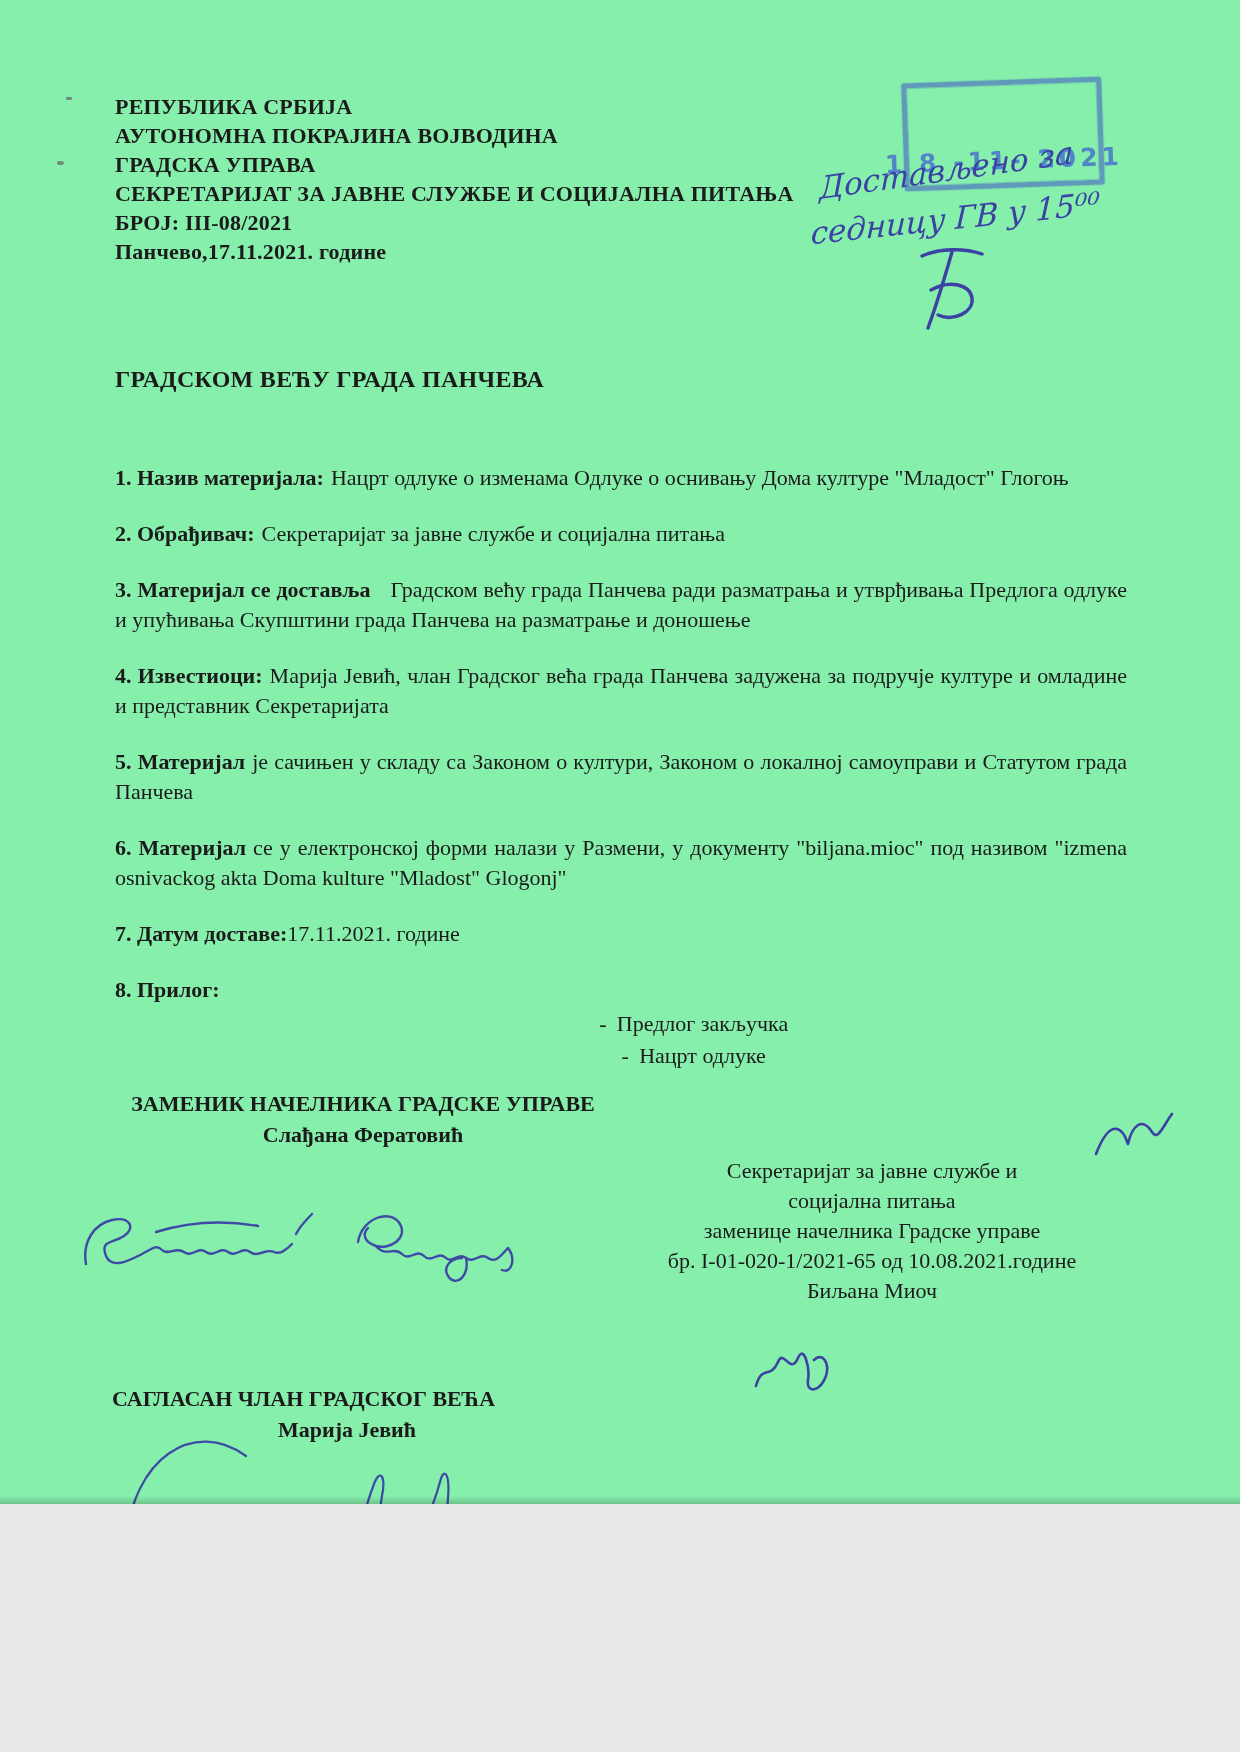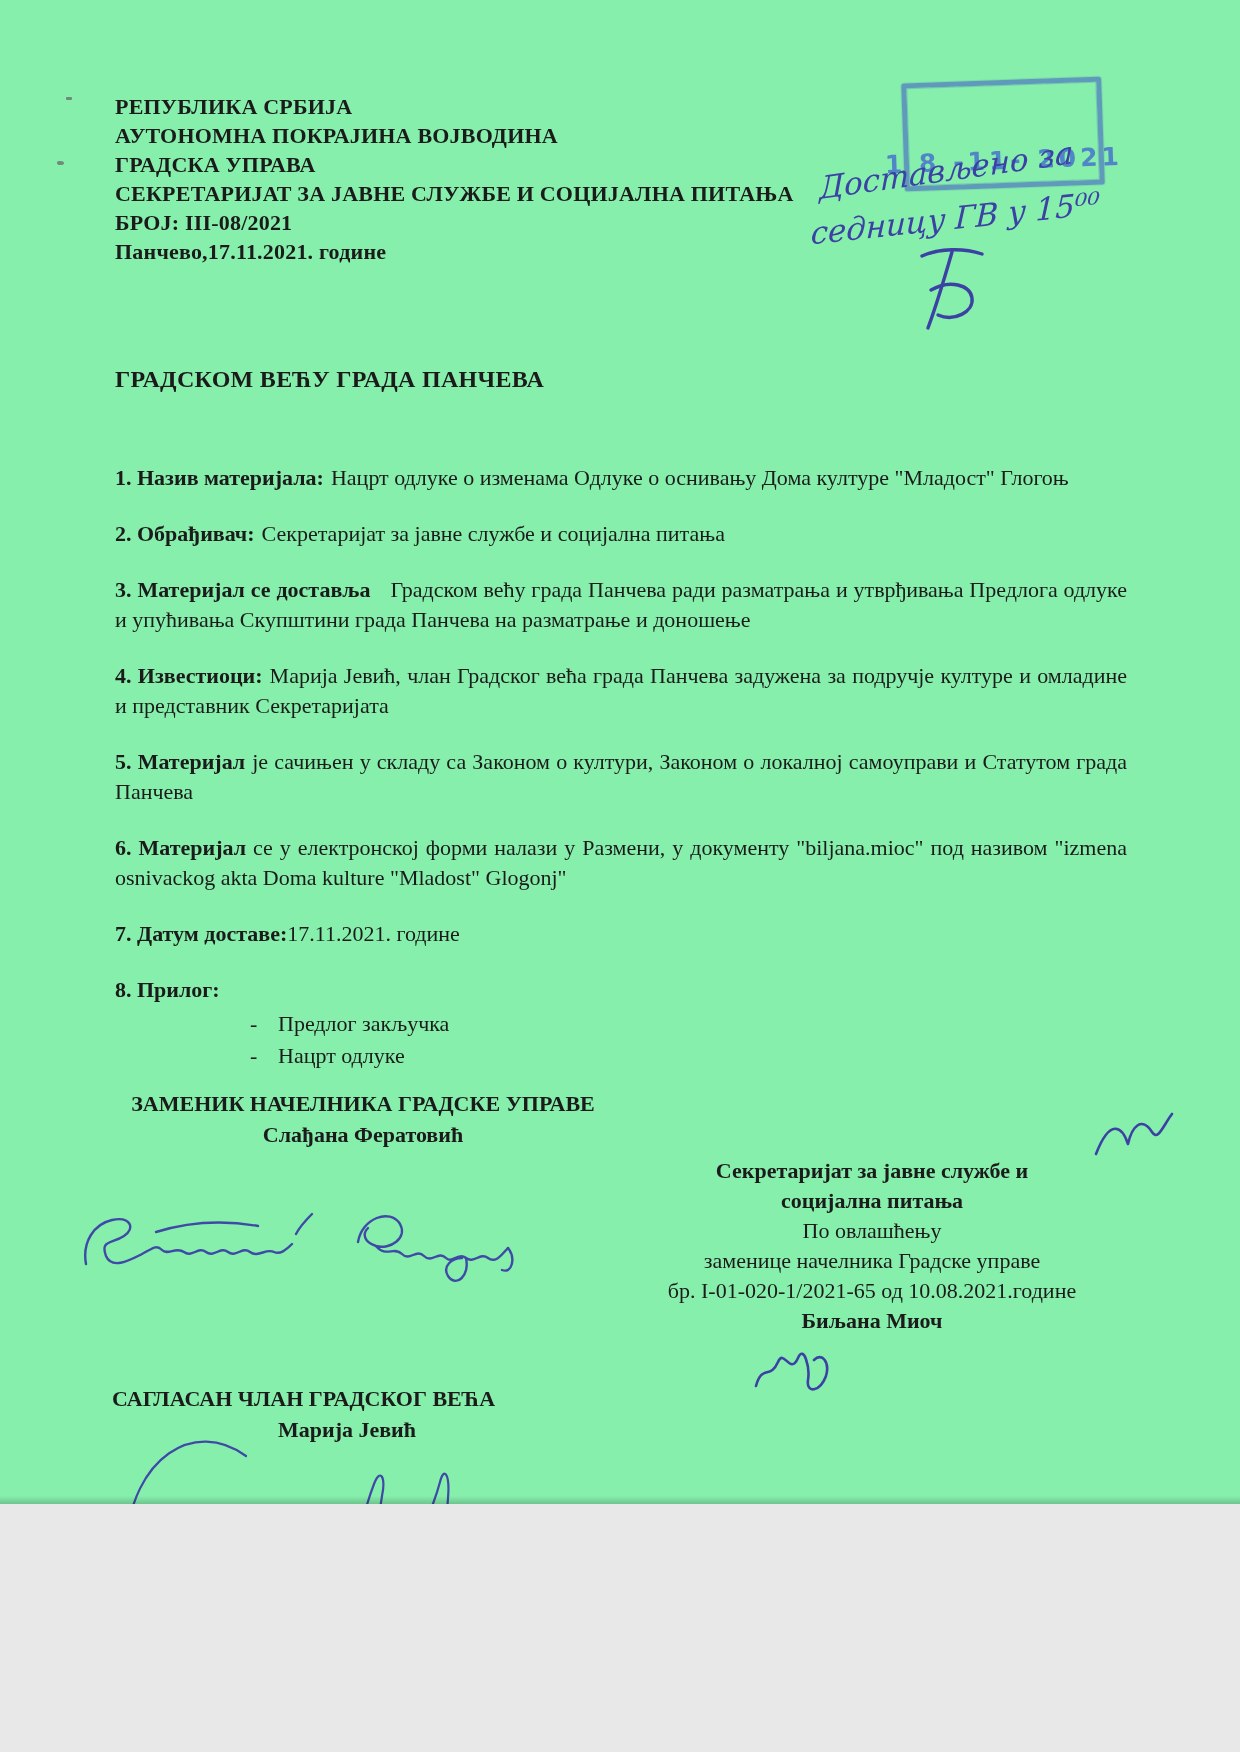--- a/index.html
+++ b/index.html
@@ -55,29 +55,29 @@
   .body-block{
     position:absolute;left:115px;top:424px;width:1012px;
     font-size:22px;line-height:30px;margin-top:39px;
   }
   .body-block p{margin:26px 0 0 0;text-align:justify;}
   .body-block p:first-child{margin-top:0;}
   .item-label{font-weight:bold;margin-right:7px;}
   .item-label.wide-gap{margin-right:20px;}
   .item-label.no-gap{margin-right:0;}
   .attachments{margin:4px 0 0 135px;padding:0;list-style:none;}
-  .attachments li{margin:2px 0;}
+  .attachments li{margin:2px 0;text-align:center;}
   .attachments .dash{display:inline-block;width:28px;}
   
   .sig-left{position:absolute;left:78px;top:1088px;width:570px;text-align:center;
     font-size:22px;font-weight:bold;line-height:31px;}
   .sig-left-svg{position:absolute;left:72px;top:1198px;}
   .sig-right{position:absolute;left:622px;top:1156px;width:500px;text-align:center;
     font-size:22px;line-height:30px;}
-  .sig-right .b{font-weight:bold;}
+  .sig-right .b{font-weight:normal;}
   .sig-right-flourish{position:absolute;left:1088px;top:1106px;}
   .sig-mioc-svg{position:absolute;left:742px;top:1328px;}
   .sig-bottom{position:absolute;left:112px;top:1383px;width:470px;text-align:center;
     font-size:22px;font-weight:bold;line-height:31px;}
   .sig-bottom .title-line{text-align:left;white-space:nowrap;}
   .sig-big-svg{position:absolute;left:98px;top:1424px;}
   .scan-bottom{position:absolute;left:0;bottom:0;width:100%;height:8px;
     background:linear-gradient(to bottom, rgba(0,0,0,0), rgba(0,0,0,.18));}
 </style>
 </head>
@@ -144,21 +144,20 @@
   </svg>
 
   <svg class="sig sig-right-flourish" width="90" height="60" viewBox="0 0 90 60">
     <g stroke="#3c41a4" stroke-width="2.6">
       <path d="M8,48 C22,12 34,20 40,38 C44,20 54,10 64,26 C70,36 76,18 84,8"></path>
     </g>
   </svg>
   <div class="sig-right">
     <div class="b">Секретаријат за јавне службе и</div>
     <div class="b">социјална питања</div>
-    <div>По овлашћењу</div>
     <div>заменице начелника Градске управе</div>
     <div>бр. I-01-020-1/2021-65 од 10.08.2021.године</div>
     <div class="b">Биљана Миоч</div>
   </div>
   <svg class="sig sig-mioc-svg" width="110" height="80" viewBox="0 0 110 80">
     <g stroke="#3c41a4" stroke-width="2.6">
       <path d="M14,58 C20,36 28,52 36,34 C42,20 48,48 56,30 C62,16 68,40 66,52 C64,66 78,64 84,48 C88,34 80,24 72,32"></path>
     </g>
   </svg>
 

